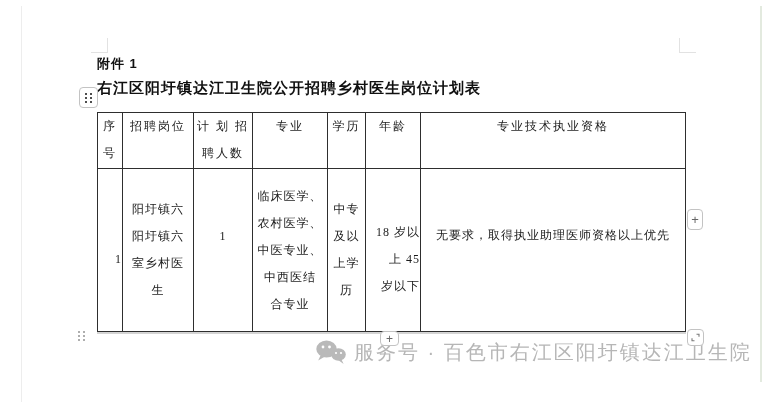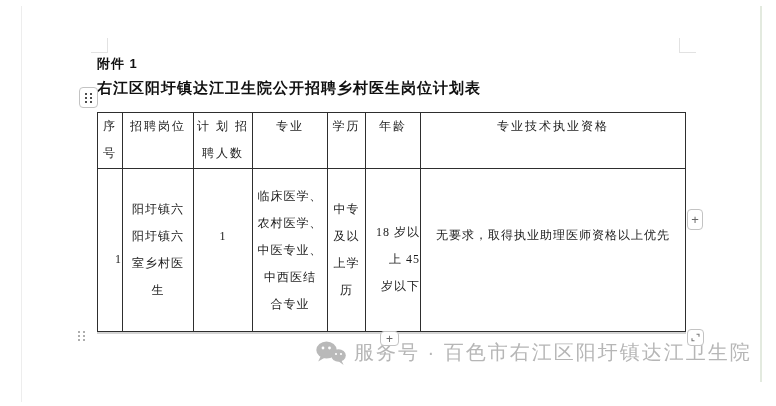--- a/index.html
+++ b/index.html
@@ -38,21 +38,21 @@
   thead td{vertical-align:top;text-align:center;font-size:12px;letter-spacing:2px;padding-top:3px;height:56px;box-sizing:border-box;}
   tbody td{vertical-align:middle;text-align:center;font-size:12px;letter-spacing:1px;height:163px;box-sizing:border-box;margin-top:28px;}
   .ln{line-height:27px;height:27px;white-space:nowrap;}
   .cellbox{position:relative;}
   .off-up{top:-14px;}
   .off-up2{top:-15px;}
   .off-dn{top:9px;text-align:right;}
   .qual{text-align:center;padding-left:8px;}
 
   
-  .watermark{position:absolute;left:315px;top:339px;display:flex;align-items:flex-end;gap:7px;
+  .watermark{position:absolute;left:315px;top:339px;display:flex;align-items:flex-start;gap:7px;
              color:#b6b6b6;font-size:20px;letter-spacing:2px;white-space:nowrap;z-index:4;}
   .wm-icon{flex:0 0 auto;display:block;}
 </style>
 </head>
 <body>
 
 <div class="canvas">
 
   <div class="vline-left"></div>
   <div class="vline-right"></div>

